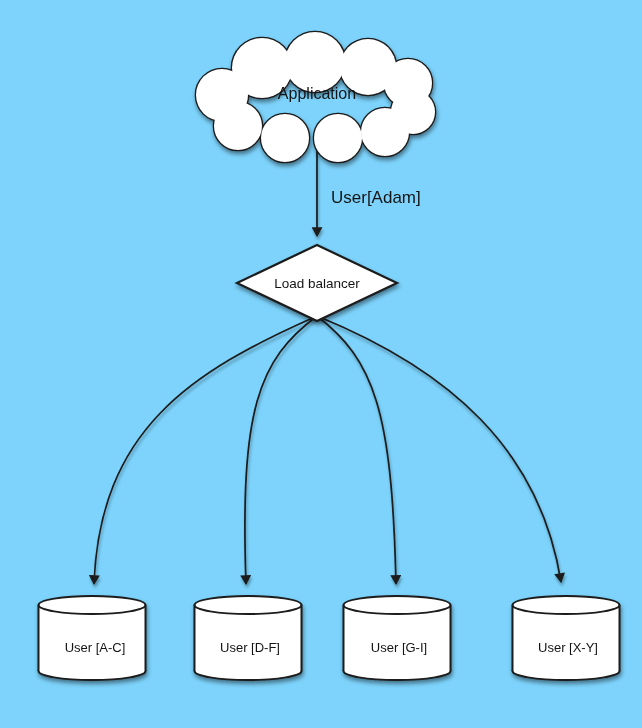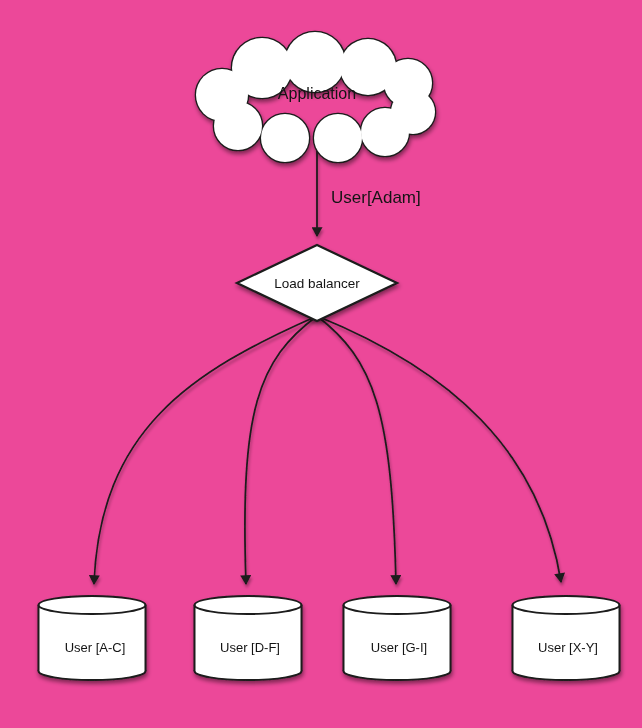--- a/index.html
+++ b/index.html
@@ -4,21 +4,21 @@
 <style>
   html, body {
     margin: 0;
     padding: 0;
     background: #ffffff;
   }
   .stage {
     width: 642px;
     height: 728px;
     position: relative;
-    background: #ec4899;
+    background: #7dd3fc;
     font-family: "Liberation Sans", sans-serif;
     overflow: hidden;
   }
   svg { display: block; }
   .shape {
     fill: #ffffff;
     stroke: #1b1b1b;
   }
   .edge {
     fill: none;

